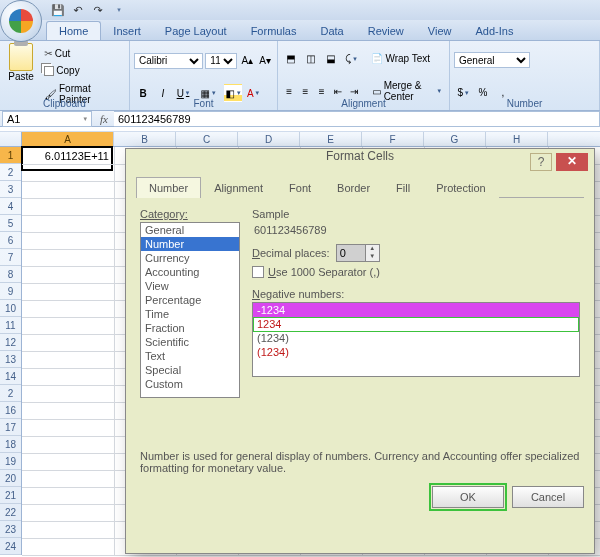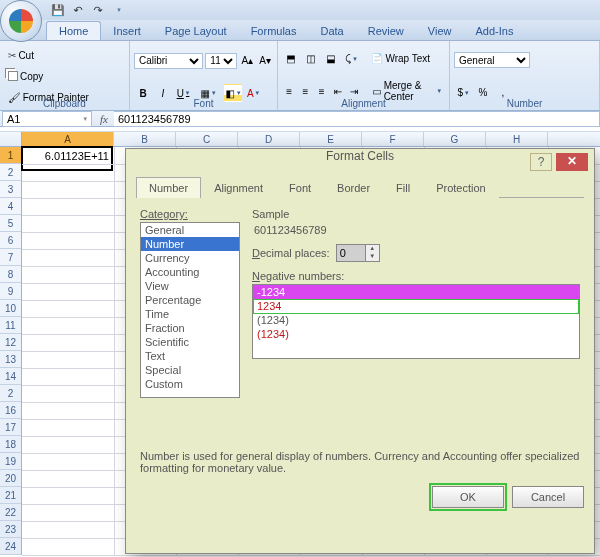--- a/index.html
+++ b/index.html
@@ -111,20 +111,24 @@
   <div class="tab">Formulas</div>
   <div class="tab">Data</div>
   <div class="tab">Review</div>
   <div class="tab">View</div>
   <div class="tab">Add-Ins</div>
 </div>
 
 <div class="ribbon">
   <div class="group" style="width:130px">
     <div class="group-body">
+      <div class="paste-big">
+        <div class="paste-icon"></div>
+        <span>Paste</span>
+      </div>
       <div class="vstack">
         <span class="rb-btn">
             <span class="cut-icon">✂</span>
             <span>Cut</span>
           </span>
         <span class="rb-btn">
             <span class="copy-icon"></span>
             <span>Copy</span>
           </span>
         <span class="rb-btn">
@@ -322,20 +326,24 @@
       <div class="hstack" style="gap:6px">
         <span><u>D</u>ecimal places:</span>
         <div class="spin">
           <input value="0" style="">
           <div class="spin-btns">
               <div>▲</div>
               <div>▼</div>
             </div>
         </div>
       </div>
+      <div class="chk">
+        <div class="chkbox"></div>
+        <span><u>U</u>se 1000 Separator (,)</span>
+      </div>
       <div style="margin-top:8px">
         <span><u>N</u>egative numbers:</span>
         <div class="neg-list">
           <div class="neg-item sel">-1234</div>
           <div class="neg-item red">1234</div>
           <div class="neg-item">(1234)</div>
           <div class="neg-item red">(1234)</div>
           <div class="neg-highlight"></div>
         </div>
       </div>

